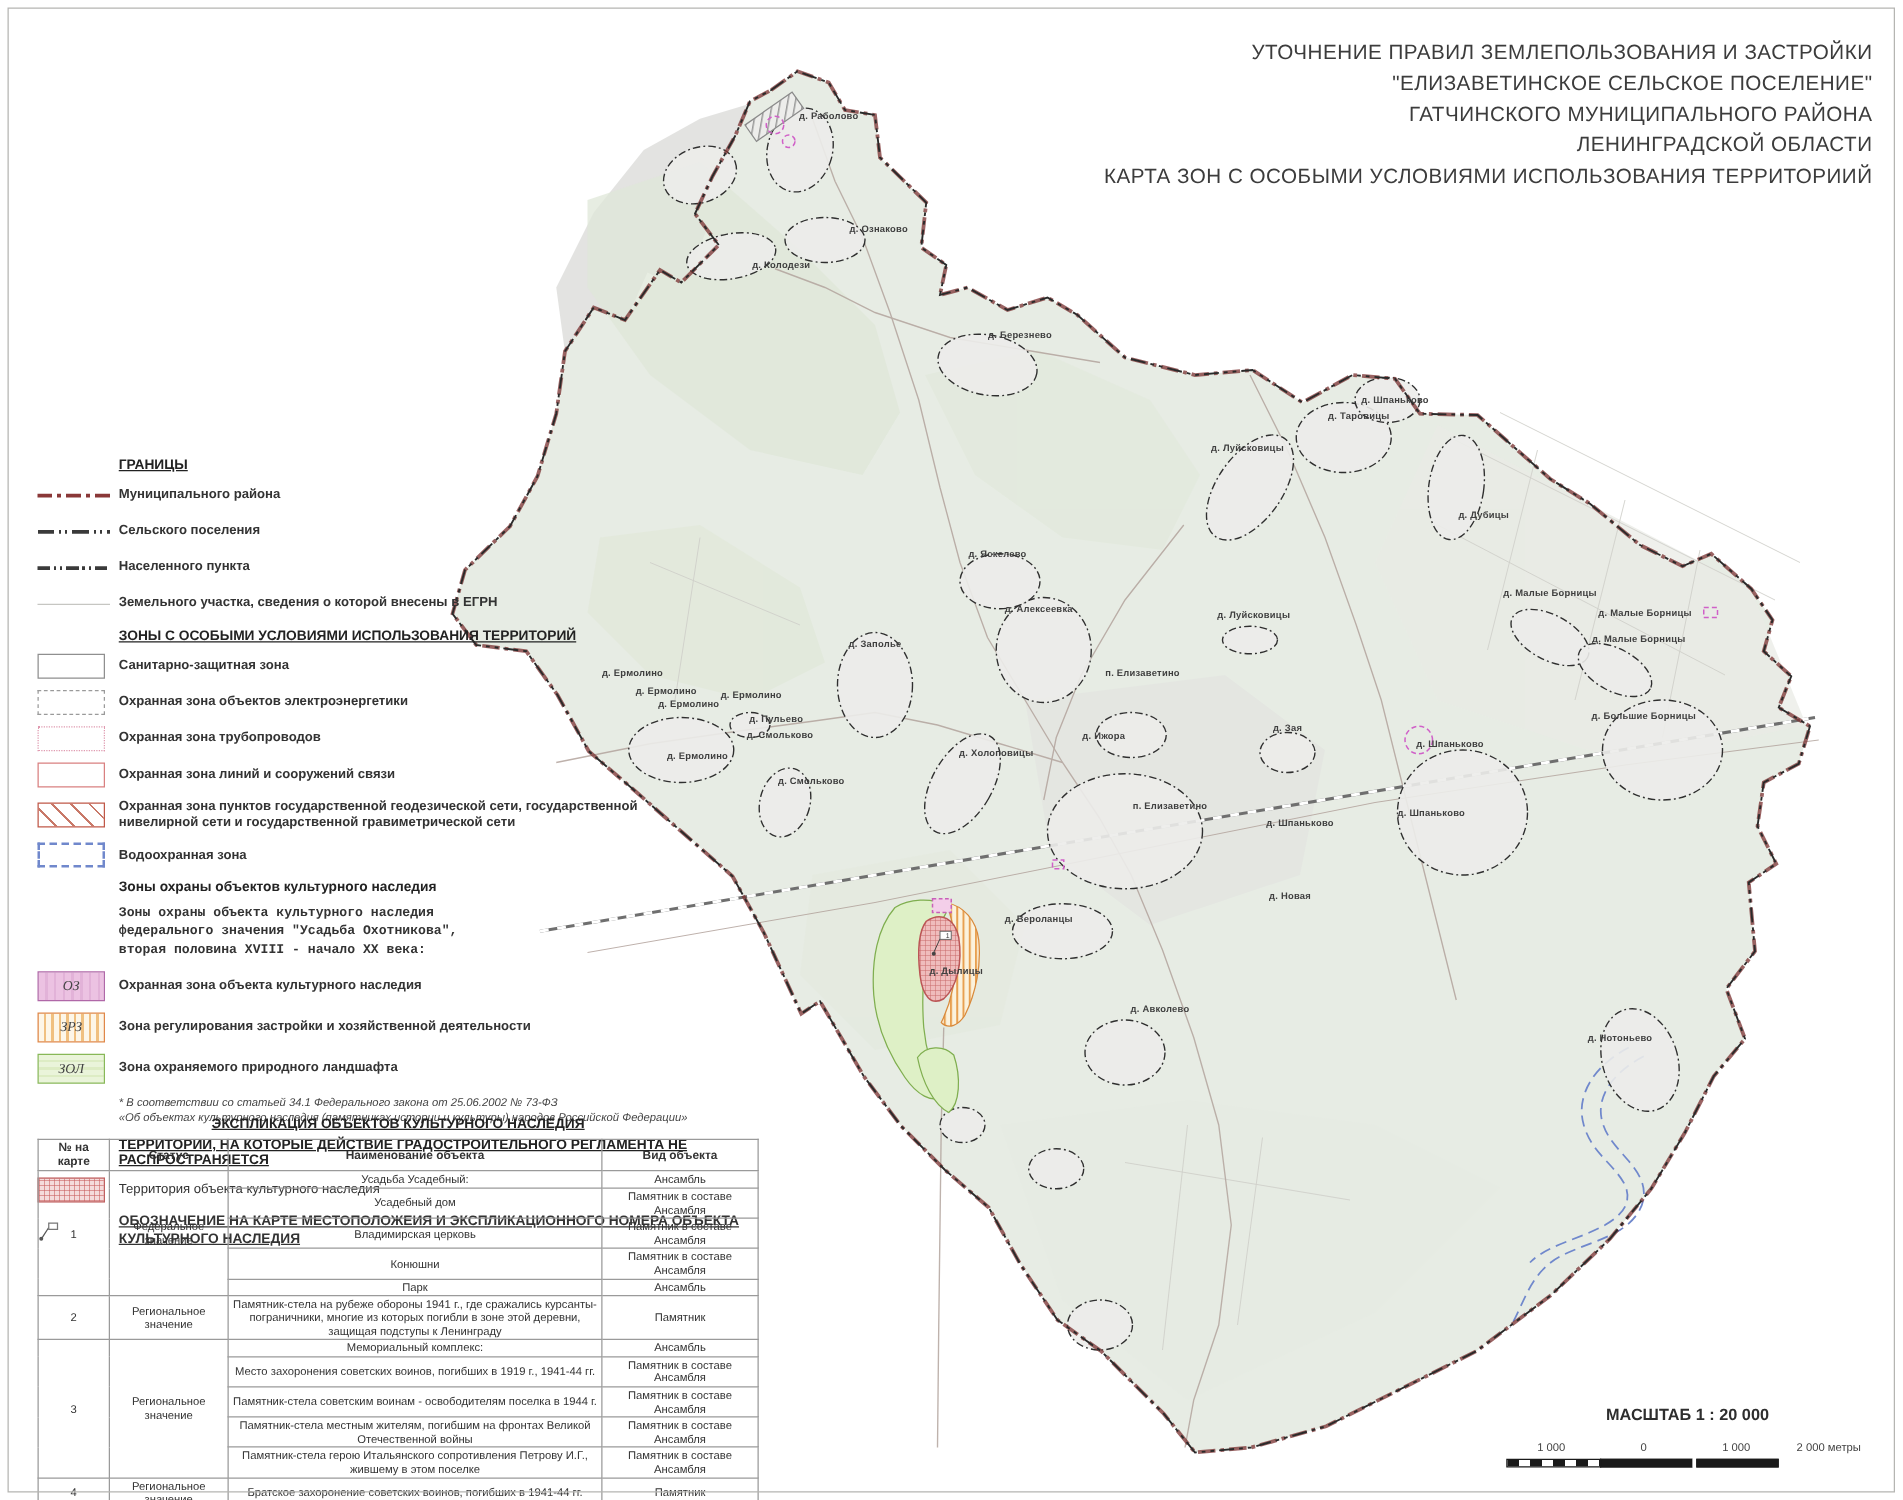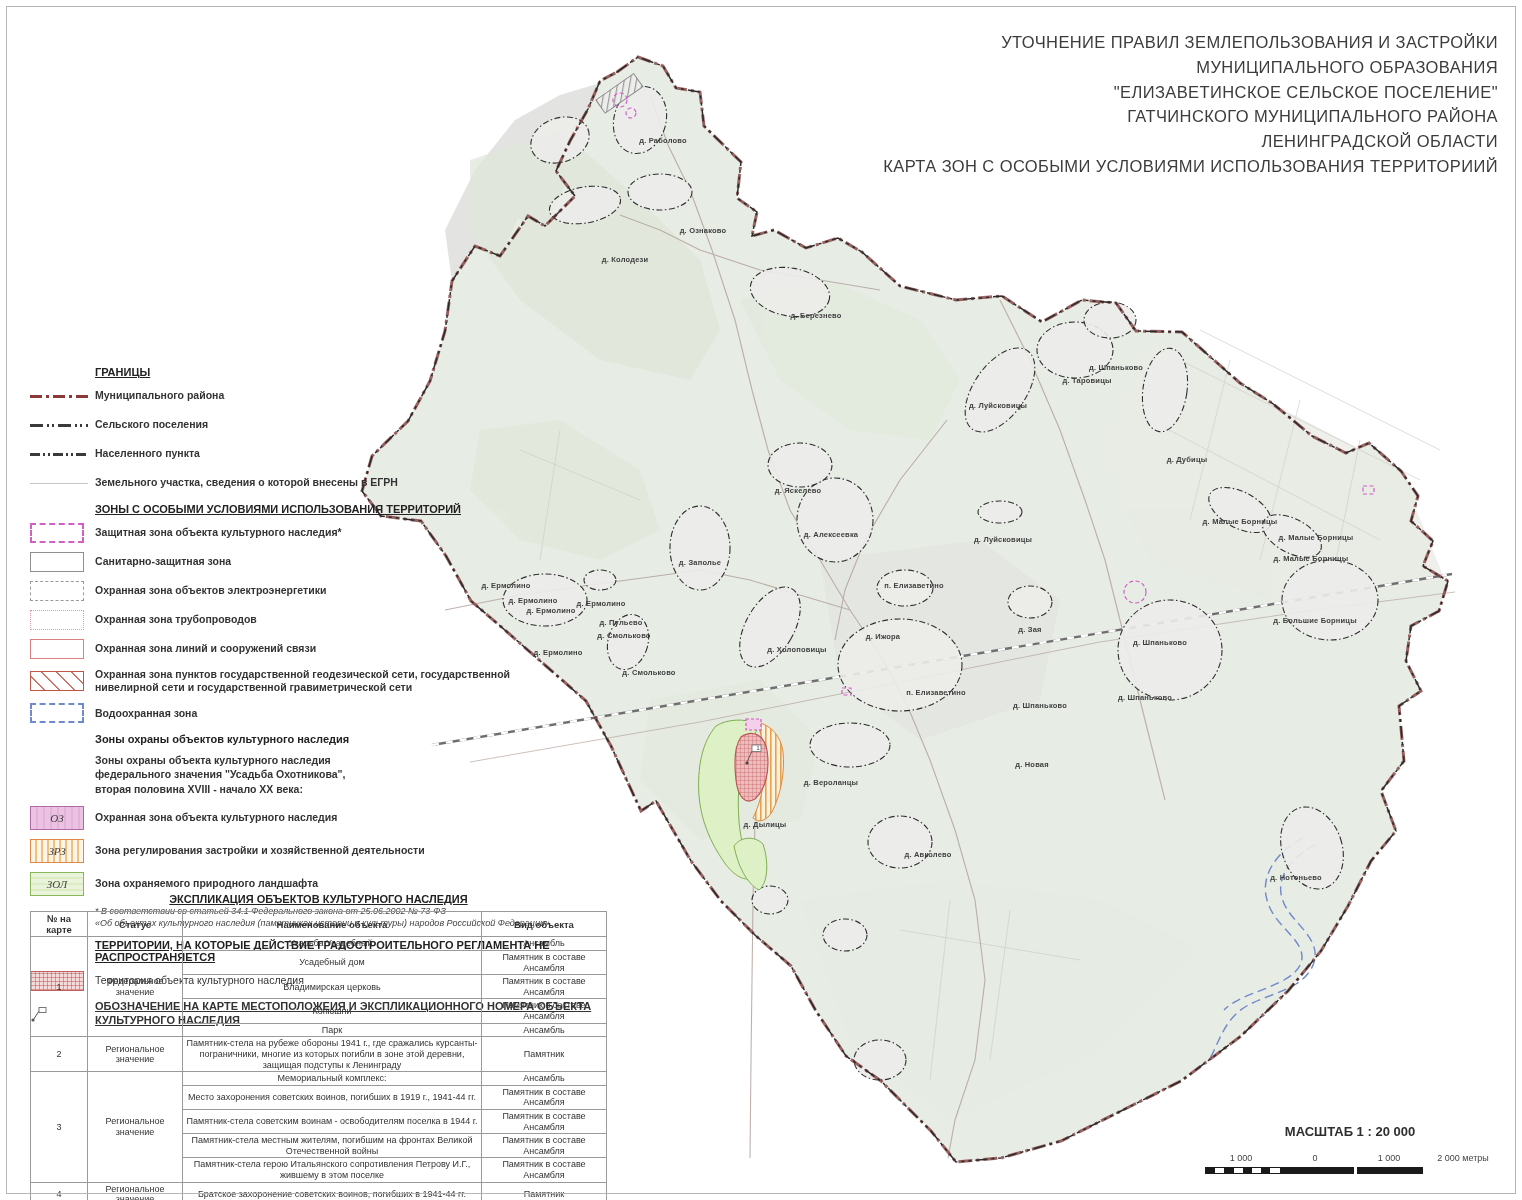--- a/index.html
+++ b/index.html
@@ -6,21 +6,21 @@
   #page{position:relative;width:1522px;height:1200px;background:#fff;overflow:hidden;
         font-family:"Liberation Sans",sans-serif;color:#333;}
   #frame{position:absolute;left:6px;top:6px;width:1508px;height:1186px;border:1px solid #b5b5b2;pointer-events:none;}
   
   #title{position:absolute;top:30px;right:24px;width:760px;text-align:right;
          font-size:16.5px;line-height:1.5;color:#3c3c3c;letter-spacing:.4px;}
   
   #map-svg{position:absolute;left:0;top:0;}
   #map-labels{position:absolute;left:0;top:0;width:1522px;height:1200px;pointer-events:none;}
   .setl{position:absolute;transform:translate(-50%,-50%);font-size:7.5px;font-weight:700;
-        color:#3f3f3f;letter-spacing:.2px;white-space:nowrap;margin-top:47px;}
+        color:#3f3f3f;letter-spacing:.2px;white-space:nowrap;}
   
   #legend{position:absolute;left:30px;top:356px;width:585px;font-size:10.5px;}
   .lg-head{font-weight:bold;text-decoration:underline;color:#222;font-size:11px;margin:10px 0 8px 65px;}
   .lg-head.nound{text-decoration:none;margin-left:65px;}
   .lg-row{display:flex;align-items:center;margin:0 0 9px 0;min-height:20px;}
   .lg-swcol{width:65px;flex:0 0 65px;display:flex;align-items:center;}
   .lg-label{font-weight:600;color:#333;line-height:1.25;}
   .lline{width:58px;height:3px;}
   .bl-district{background:repeating-linear-gradient(90deg,#8a3838 0 12px,transparent 12px 16px,#8a3838 16px 19px,transparent 19px 23px);}
   .bl-settl{background:repeating-linear-gradient(90deg,#3a3a3a 0 13px,transparent 13px 17px,#3a3a3a 17px 19px,transparent 19px 22px,#3a3a3a 22px 24px,transparent 24px 28px);}
@@ -36,21 +36,21 @@
   .sw-water{border:2px dashed #7088cc;}
   .sw-code{width:54px;height:24px;box-sizing:border-box;display:flex;align-items:center;justify-content:center;
            font-family:"Liberation Serif",serif;font-style:italic;font-size:11px;color:#444;}
   .sw-oz{border:1.5px solid #b068a8;background:repeating-linear-gradient(90deg,#ecc2e2 0 5px,#e2b2d8 5px 7px);}
   .sw-zrz{border:1.5px solid #e08848;background:repeating-linear-gradient(90deg,#fdf6e8 0 4px,#f0c080 4px 6px);}
   .sw-zol{border:1.5px solid #88b858;background:repeating-linear-gradient(0deg,#eaf4da 0 4px,#ddecc4 4px 6px);}
   .sw-territory{border:1.5px solid #c06060;
      background-color:#f4dcdc;
      background-image:repeating-linear-gradient(90deg,rgba(200,90,90,.55) 0 1px,transparent 1px 4px),
                       repeating-linear-gradient(0deg,rgba(200,90,90,.55) 0 1px,transparent 1px 4px);}
-  .lg-par{margin:2px 0 10px 65px;line-height:1.35;white-space:pre-line;color:#333;font-weight:600;}
+  .lg-par{margin:2px 0 10px 65px;line-height:1.35;white-space:pre-line;color:#333;font-weight:600;font-family:Liberation Mono, monospace;}
   .lg-note{margin:4px 0 10px 65px;font-size:9px;font-style:italic;color:#444;line-height:1.35;}
   
   #expl{position:absolute;left:30px;top:893px;width:577px;}
   #expl-head{text-align:center;font-weight:bold;text-decoration:underline;font-size:11px;margin-bottom:6px;color:#222;}
   table.heritage{border-collapse:collapse;width:100%;font-size:9px;color:#333;}
   table.heritage th,table.heritage td{border:1px solid #9a9a9a;padding:1px 3px;line-height:1.18;}
   table.heritage th{font-size:9.5px;}
   .c-num{width:50px;text-align:center;}
   .c-status{width:88px;text-align:center;}
   .c-name{text-align:center;}
@@ -227,21 +227,20 @@
       <div class="setl" style="left: 1040px; top: 658px;">д. Шпаньково</div>
       <div class="setl" style="left: 1032px; top: 717px;">д. Новая</div>
       <div class="setl" style="left: 831px; top: 735px;">д. Вероланцы</div>
       <div class="setl" style="left: 765px; top: 777px;">д. Дылицы</div>
       <div class="setl" style="left: 928px; top: 807px;">д. Авколево</div>
       <div class="setl" style="left: 1296px; top: 830px;">д. Нотоньево</div>
     </div>
 
   <div id="title">
     <div>УТОЧНЕНИЕ ПРАВИЛ ЗЕМЛЕПОЛЬЗОВАНИЯ И ЗАСТРОЙКИ</div>
-    <div>МУНИЦИПАЛЬНОГО ОБРАЗОВАНИЯ</div>
     <div>"ЕЛИЗАВЕТИНСКОЕ  СЕЛЬСКОЕ ПОСЕЛЕНИЕ"</div>
     <div>ГАТЧИНСКОГО МУНИЦИПАЛЬНОГО РАЙОНА</div>
     <div>ЛЕНИНГРАДСКОЙ ОБЛАСТИ</div>
     <div>КАРТА ЗОН С ОСОБЫМИ УСЛОВИЯМИ ИСПОЛЬЗОВАНИЯ ТЕРРИТОРИИЙ</div>
   </div>
 
   <div id="legend">
     <div class="lg-head">ГРАНИЦЫ</div>
 
     <div class="lg-row">
@@ -264,26 +263,20 @@
     </div>
     <div class="lg-row">
       <span class="lg-swcol">
           <span class="lline bl-parcel"></span>
         </span>
       <span class="lg-label">Земельного участка, сведения о которой внесены в ЕГРН</span>
     </div>
 
     <div class="lg-head">ЗОНЫ С ОСОБЫМИ УСЛОВИЯМИ ИСПОЛЬЗОВАНИЯ ТЕРРИТОРИЙ</div>
 
-    <div class="lg-row">
-      <span class="lg-swcol">
-          <span class="lsw sw-protect"></span>
-        </span>
-      <span class="lg-label">Защитная зона объекта культурного наследия*</span>
-    </div>
     <div class="lg-row">
       <span class="lg-swcol">
           <span class="lsw sw-sanitary"></span>
         </span>
       <span class="lg-label">Санитарно-защитная зона</span>
     </div>
     <div class="lg-row">
       <span class="lg-swcol">
           <span class="lsw sw-electro"></span>
         </span>

